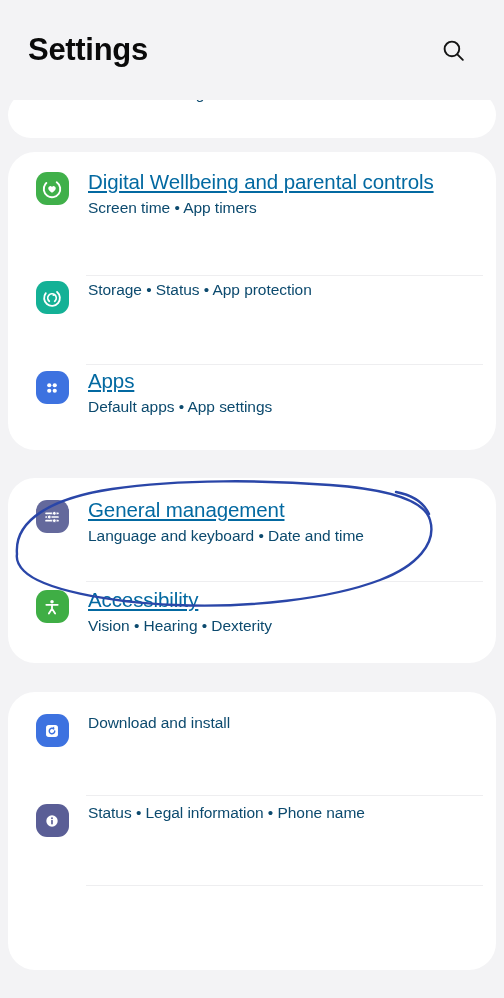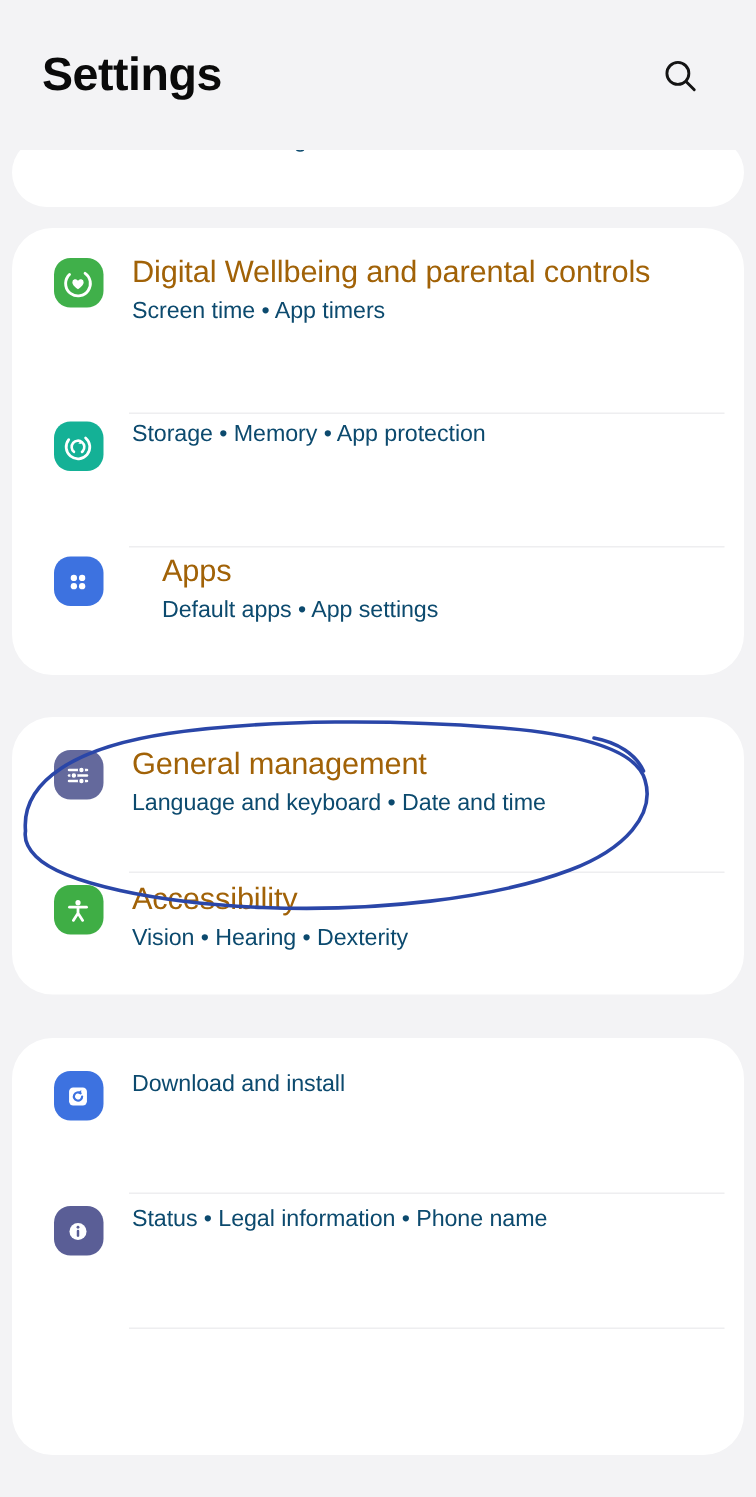--- a/index.html
+++ b/index.html
@@ -56,23 +56,24 @@
     display:flex; align-items:center; justify-content:center;
     padding-top:4px;
   }
   .sq {
     width:33px; height:33px;
     border-radius:11px;
     display:flex; align-items:center; justify-content:center;
   }
   .texts { padding-left:14px; flex:1; min-width:0; }
   .t-title {
-    font-size:20.5px; color:#a16207;
+    font-size:20.5px; color:#0369a1;
     line-height:27px; letter-spacing:-0.1px;
     white-space:normal;
+    text-decoration:underline;
   }
   .t-sub {
     font-size:15.5px; color:#0c4a6e;
     line-height:22px; margin-top:2px;
     letter-spacing:-0.05px;
   }
   .divider {
     position:absolute; left:78px; width:397px;
     height:1px; background:#eeeef0;
   }
@@ -132,26 +133,26 @@
         <div class="icon-wrap">
           <div class="sq" id="ic-dc" style="background: rgb(20, 177, 150);">
             <svg width="22" height="22" viewBox="0 0 24 24">
               <circle cx="12" cy="12" r="8.6" fill="none" stroke="#ffffff" stroke-width="2" stroke-dasharray="40 16" stroke-linecap="round" transform="rotate(-50 12 12)"></circle>
               <circle cx="12" cy="12" r="4.6" fill="none" stroke="#ffffff" stroke-width="1.9" stroke-dasharray="22 8" stroke-linecap="round" transform="rotate(130 12 12)"></circle>
               <path d="M13.9 7.7 L12.2 9.5 L14.6 9.9 Z" fill="#ffffff"></path>
             </svg>
           </div>
         </div>
         <div class="texts">
-          <div class="t-sub">Storage  •  Memory  •  App protection</div>
+          <div class="t-sub">Storage  •  Status  •  App protection</div>
         </div>
       </div>
       <div class="divider" style="top:212px;"></div>
 
-      <div class="row" style="padding-top:18px; height:86px;gap:20px;">
+      <div class="row" style="padding-top:18px; height:86px;">
         <div class="icon-wrap">
           <div class="sq" id="ic-ap" style="background: rgb(61, 114, 224);">
             <svg width="22" height="22" viewBox="0 0 24 24">
               <circle cx="9" cy="9" r="2.3" fill="#ffffff"></circle>
               <circle cx="15" cy="9" r="2.3" fill="#ffffff"></circle>
               <circle cx="9" cy="15" r="2.3" fill="#ffffff"></circle>
               <circle cx="15" cy="15" r="2.3" fill="#ffffff"></circle>
             </svg>
           </div>
         </div>

